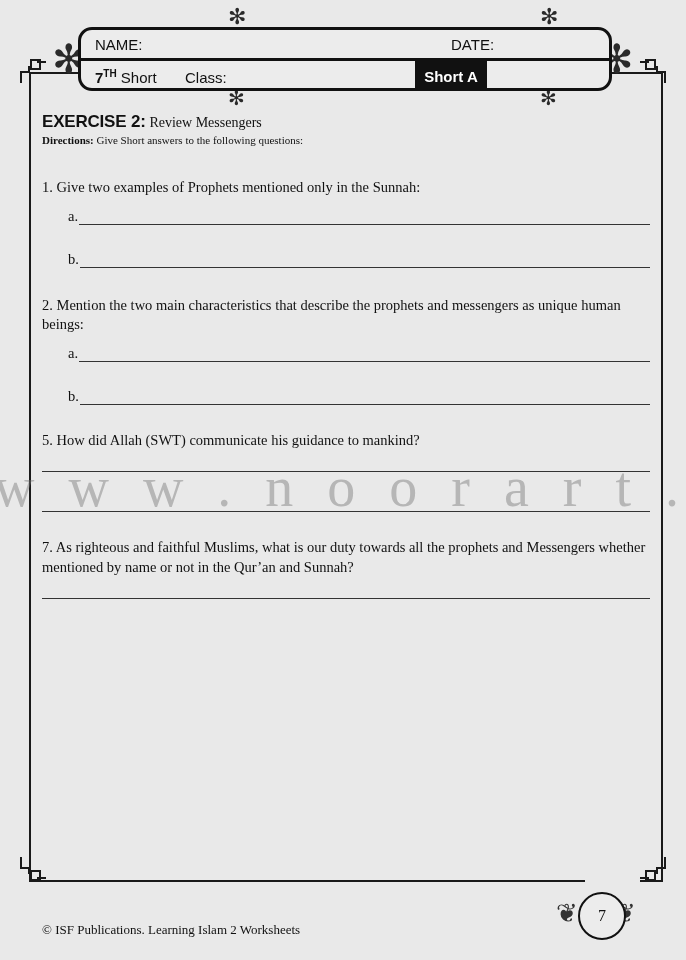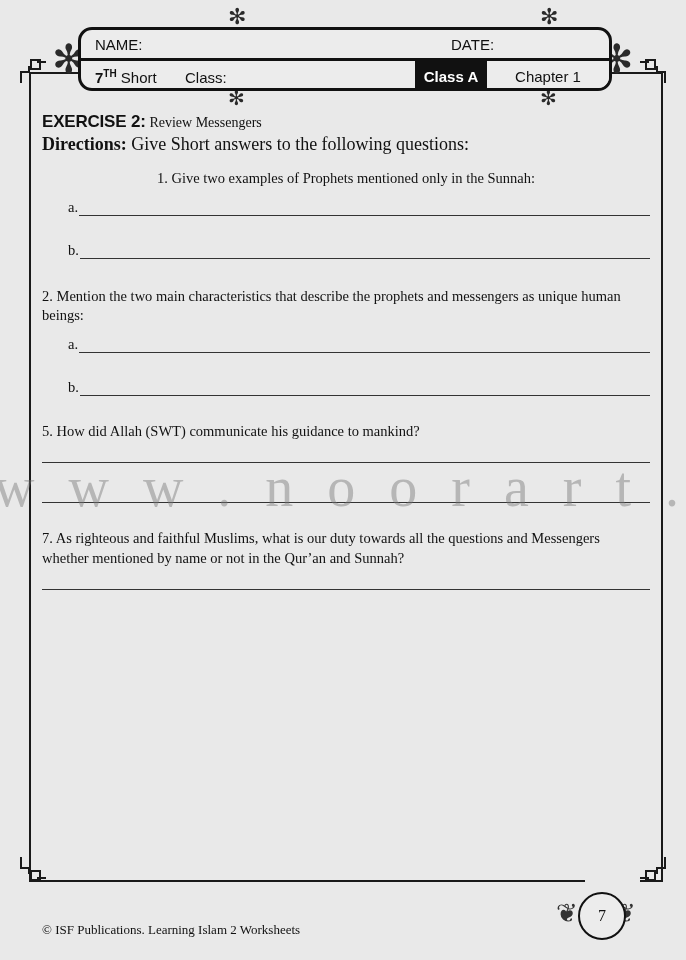--- a/index.html
+++ b/index.html
@@ -124,21 +124,21 @@
     margin-bottom: 2px;
     white-space: nowrap;
   }
   .ex-title .big {
     font-family: "Liberation Sans", "DejaVu Sans", sans-serif;
     font-weight: bold;
     font-size: 17px;
     letter-spacing: -0.2px;
   }
   .ex-title .rev { font-size: 14px; }
-  .directions { font-size: 18px; }
+  .directions { font-size: 11px; }
   .directions b { font-weight: bold; }
 
   .q-block { margin-bottom: 0; }
   .q-text {
     font-size: 14.5px;
     line-height: 1.35;
     margin: 0;
   }
   .q-text .num { display: inline-block; }
 
@@ -256,38 +256,37 @@
 
   <div class="header-box">
     <div class="hdr-row hdr-row-1">
       <span class="hdr-label lbl-name">NAME:</span>
       <span class="hdr-label lbl-date">DATE:</span>
     </div>
     <div class="hdr-row hdr-row-2">
       <span class="hdr-label lbl-grade"><span>7</span><sup>TH</sup>
         <span class="norm">Short</span></span>
       <span class="hdr-label lbl-class">Class:</span>
-      <div class="hdr-unit">Class A</div>
-      <div class="hdr-chapter">Chapter 1</div>
+      <div class="hdr-unit">Short A</div>
     </div>
   </div>
 
   <div class="content">
 
     <div class="ex-title">
       <span class="big">EXERCISE 2:</span>
       <span class="rev">Review Messengers</span>
     </div>
 
     <div class="directions">
       <b>Directions:</b>
       <span>Give Short answers to the following questions:</span>
     </div>
 
-    <div class="q-block" style="margin-top:14px;text-align:center;">
+    <div class="q-block" style="margin-top:32px;">
       <p class="q-text">
         <span class="num">1.</span>
         <span>Give two examples of Prophets mentioned only in the Sunnah:</span>
       </p>
       <div class="sub-line">
         <span class="sub-letter">a.</span>
         <span class="rule"></span>
       </div>
       <div class="sub-line" style="margin-top:26px;">
         <span class="sub-letter">b.</span>
@@ -318,21 +317,21 @@
         <span>How did Allah (SWT) communicate his guidance to mankind?</span>
       </p>
       <div class="full-rule" style="margin-top:20px;"></div>
       <div class="full-rule" style="margin-top:38px;"></div>
     </div>
 
 
     <div class="q-block" style="margin-top:26px;">
       <p class="q-text">
         <span class="num">7.</span>
-        <span>As righteous and faithful Muslims, what is our duty towards all the questions and Messengers whether mentioned by name or not in the Qur’an and Sunnah?</span>
+        <span>As righteous and faithful Muslims, what is our duty towards all the prophets and Messengers whether mentioned by name or not in the Qur’an and Sunnah?</span>
       </p>
       <div class="full-rule" style="margin-top:20px;"></div>
 
     </div>
 
   </div>
 
   <div class="watermark">w w w . n o o r a r t . c o m</div>
 
   <div class="footer-copy">© ISF Publications. Learning Islam 2 Worksheets</div>

